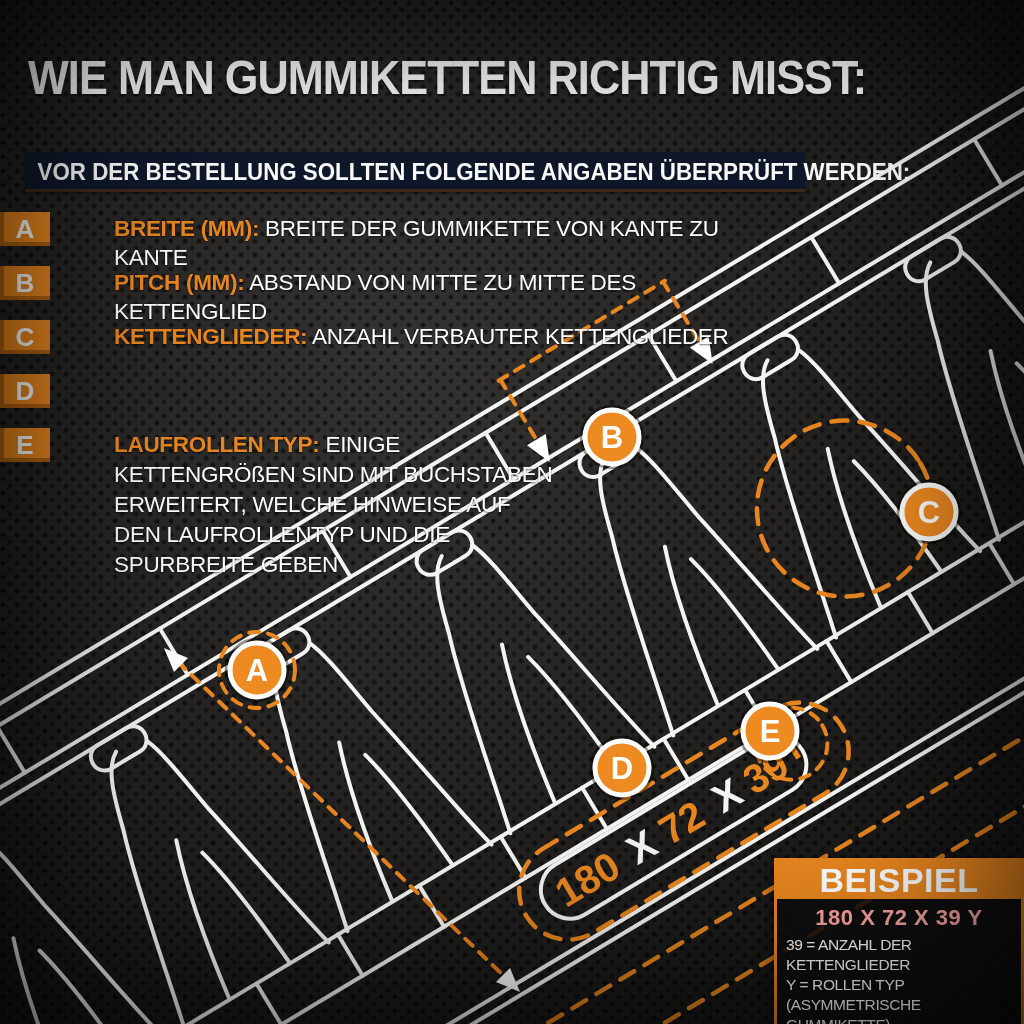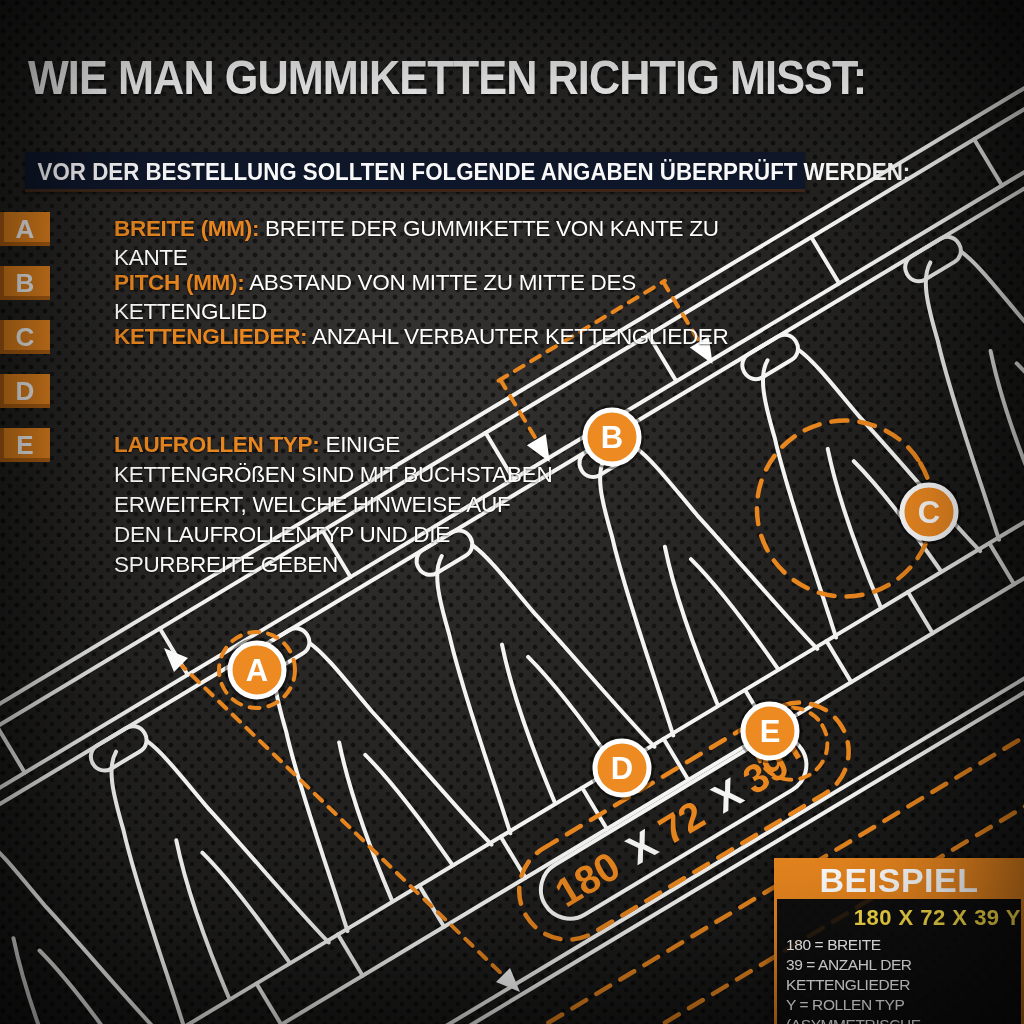--- a/index.html
+++ b/index.html
@@ -36,21 +36,21 @@
   }
   .lrow-text{position:absolute;left:80px;font-size:22.5px;line-height:29px;letter-spacing:-.3px;color:#fff;text-shadow:0 1px 2px rgba(0,0,0,.6);margin-left:34px;}
   .lrow-text b{color:#E8861F;font-weight:700;}
   .example{
     position:absolute;left:774px;top:858px;width:244px;z-index:5;
     border:3px solid #E8861F;background:rgba(14,14,14,.88);
     box-shadow:0 4px 14px rgba(0,0,0,.6);
   }
   .example .ex-head{background:#E8861F;height:38px;display:flex;align-items:center;justify-content:center;
     font-size:34px;font-weight:700;color:#fff;letter-spacing:.5px;}
-  .example .ex-size{margin-top:6px;text-align:right;font-size:22px;font-weight:700;color:#fde047;letter-spacing:.5px;}
+  .example .ex-size{margin-top:6px;text-align:center;font-size:22px;font-weight:700;color:#fca5a5;letter-spacing:.5px;}
   .example .ex-rows{padding:4px 9px 9px 9px;}
   .example .ex-row{font-size:15.5px;line-height:20px;letter-spacing:-.4px;color:#fff;}
   svg.diagram{position:absolute;left:0;top:0;z-index:2;}
   .d-line{stroke:#f4f4f2;stroke-width:4;fill:none;stroke-linecap:round;stroke-linejoin:round;}
   .d-dash{stroke:#E8861F;stroke-width:4.5;fill:none;stroke-linecap:round;stroke-dasharray:16 12;}
   .d-dash-s{stroke:#E8861F;stroke-width:4;fill:none;stroke-linecap:round;stroke-dasharray:10 9;}
   .badge-fill{fill:#EE8A22;stroke:#fff;stroke-width:5;}
   .badge-outer{fill:none;stroke:rgba(0,0,0,.4);stroke-width:2.5;}
   .badge-letter{fill:#fff;font-weight:700;font-size:31px;text-anchor:middle;font-family:"Liberation Sans",sans-serif;}
   .print-num{fill:#E8861F;font-weight:700;font-family:"Liberation Sans",sans-serif;}
@@ -186,19 +186,18 @@
   <div class="abadge" style="top:374px">D</div>
 
   <div class="abadge" style="top:428px">E</div>
   <div class="lrow-text" style="top:430px;width:445px;line-height:30px"><b>LAUFROLLEN TYP:</b><span> EINIGE KETTENGRÖßEN SIND MIT BUCHSTABEN ERWEITERT, WELCHE HINWEISE AUF DEN LAUFROLLENTYP UND DIE SPURBREITE GEBEN</span></div>
 </div>
 
 <div class="example">
   <div class="ex-head">BEISPIEL</div>
   <div class="ex-size">180 X 72 X 39 Y</div>
   <div class="ex-rows">
-    <div class="ex-row">180 = BREITE</div>
     <div class="ex-row">39 = ANZAHL DER KETTENGLIEDER</div>
     <div class="ex-row">Y = ROLLEN TYP (ASYMMETRISCHE GUMMIKETTE)</div>
   </div>
 </div>
 
 <div class="vignette"></div>
 
 </body></html>

